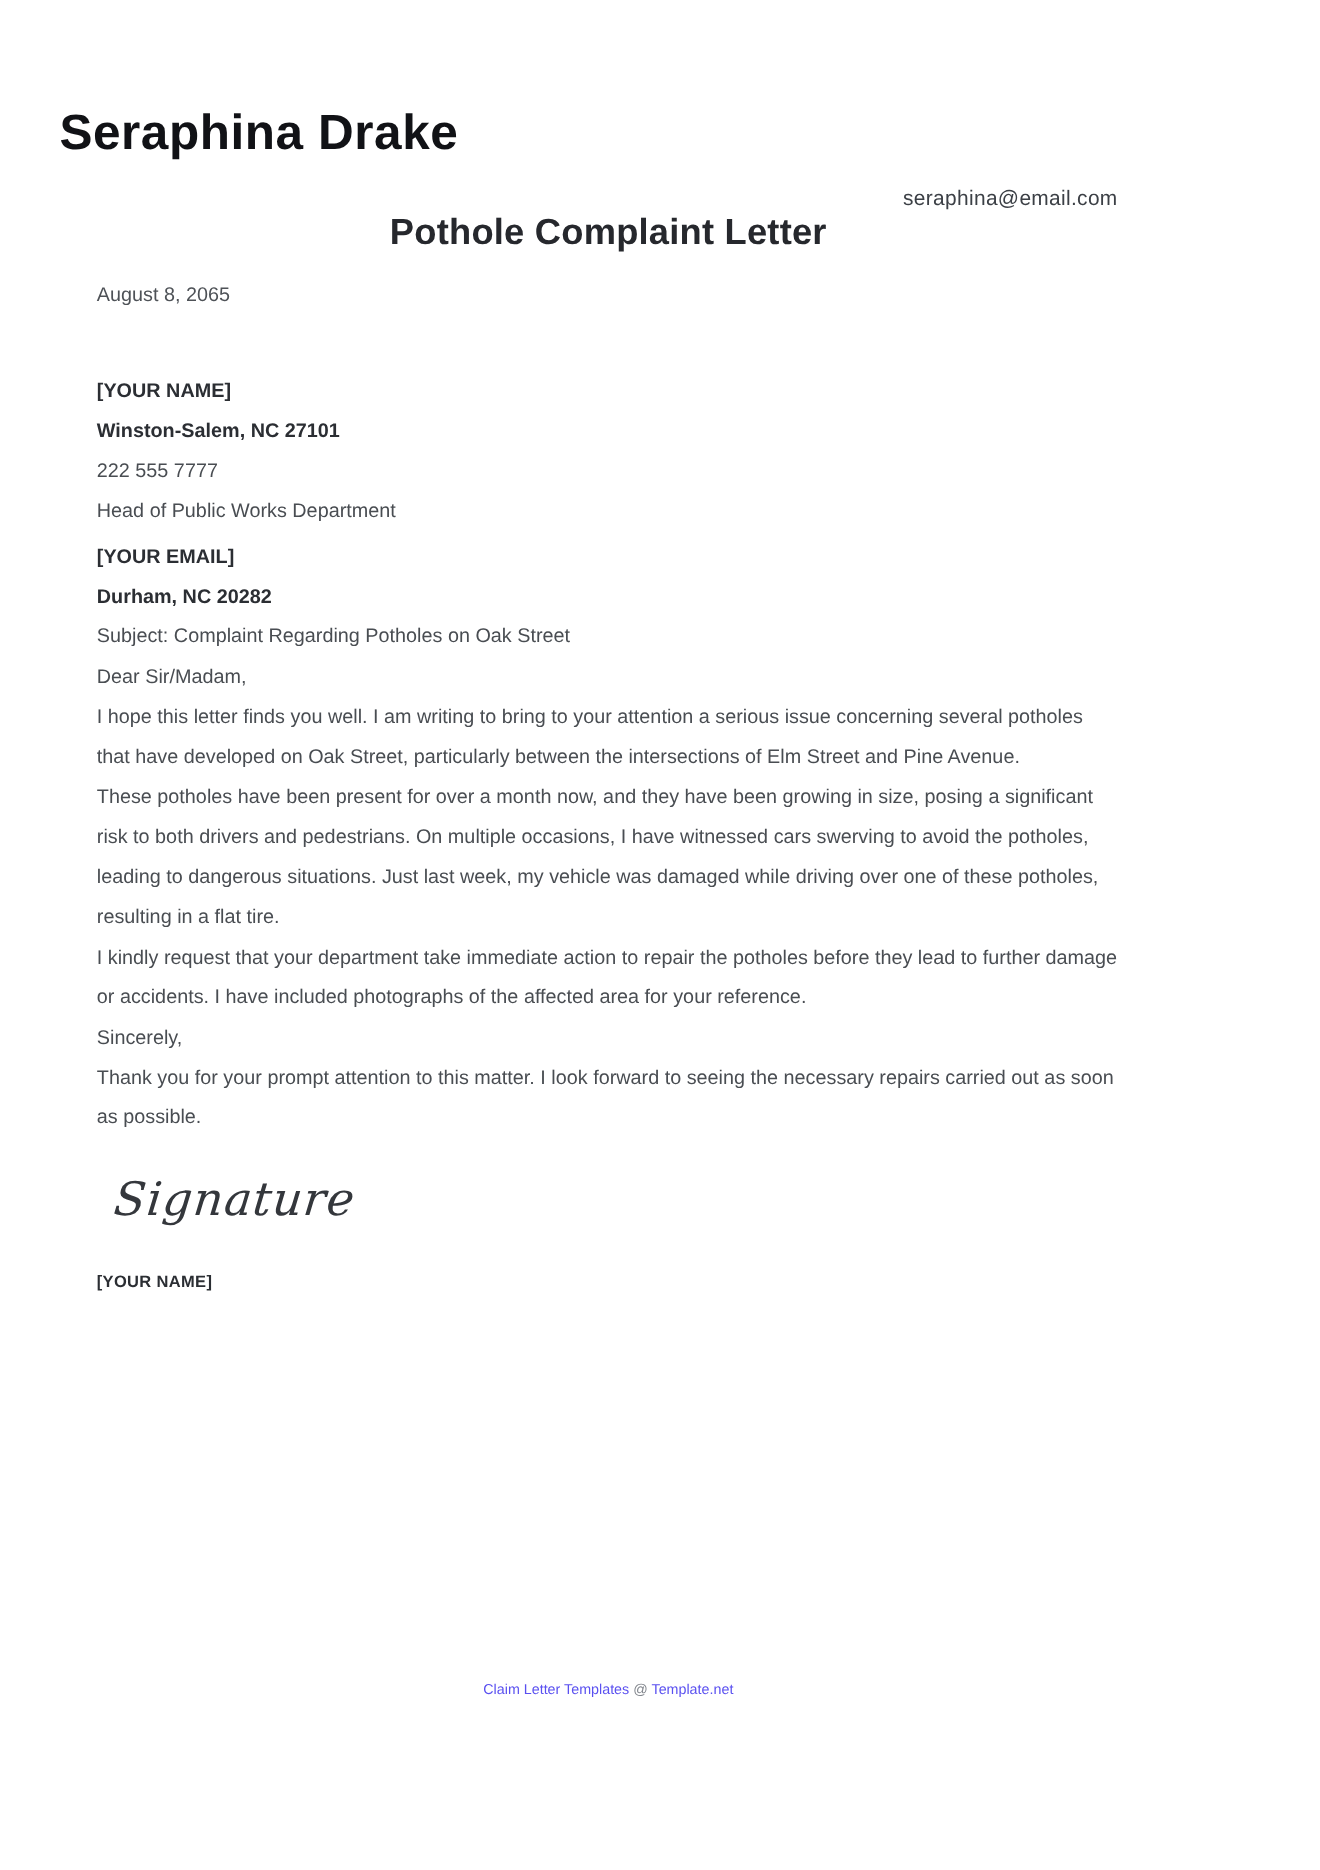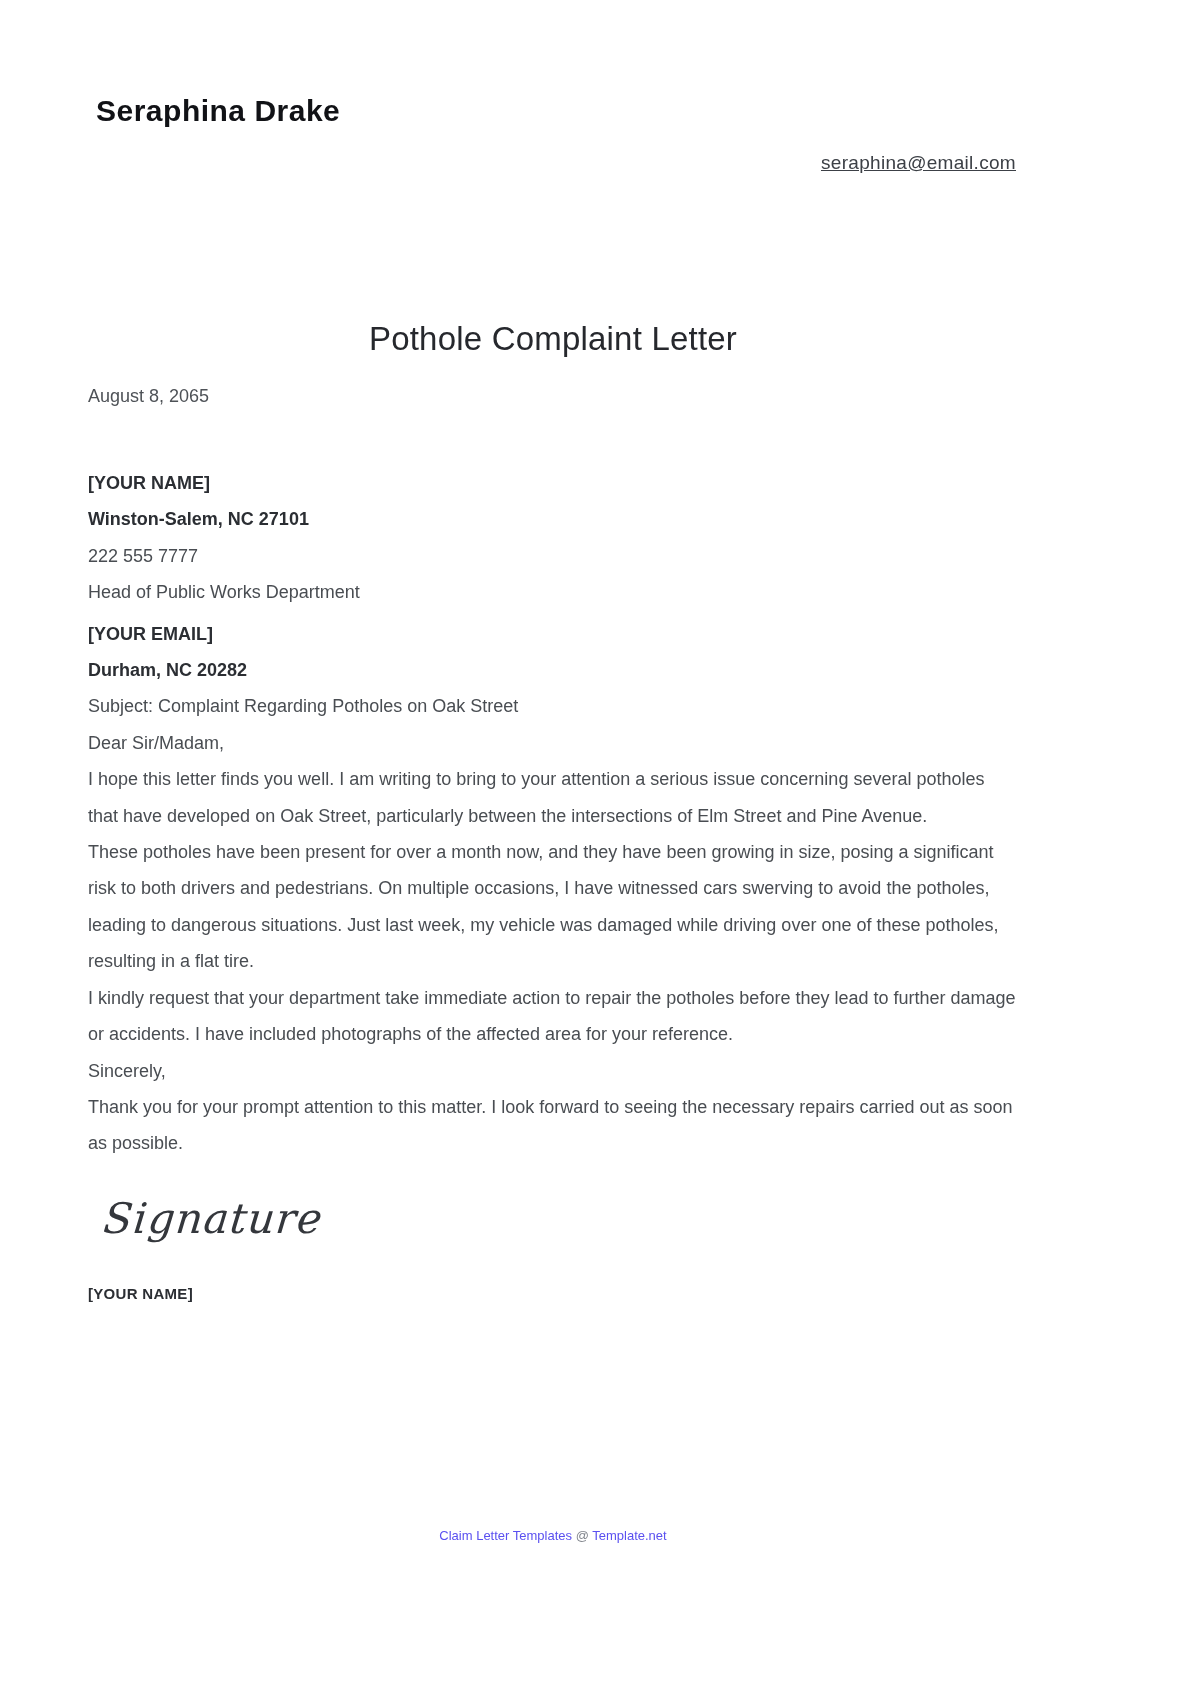--- a/index.html
+++ b/index.html
@@ -8,44 +8,42 @@
     width: 1200px;
     height: 1700px;
     font-family: "Liberation Sans", sans-serif;
     position: relative;
     overflow: hidden;
   }
   .page { width: 1200px; height: 1700px; background: #ffffff; }
 
   
   .header-name {
-    margin: 94px 0 0 96px;
-    font-size: 30px;
+    margin: 94px 0 0 54px;
+    font-size: 45px;
     font-weight: 800;
     letter-spacing: 0.5px;
     color: #111216;
   }
   .header-email {
     margin: 24px 184px 0 0;
     text-align: right;
     font-size: 19px;
     color: #3c4046;
     letter-spacing: 0.3px;
-    text-decoration: underline;
   }
 
   
   .letter {
     margin: 0 182px 0 88px; 
   }
   .letter-title {
-    margin-top: 146px;
     text-align: center;
     font-size: 33px;
-    font-weight: 400;
+    font-weight: 700;
     color: #26282d;
     letter-spacing: 0.2px;
   }
   .letter-date {
     margin-top: 28px;
     font-size: 18px;
     color: #4e5257;
   }
   .recipient-block { margin-top: 58px; }
   .line {

